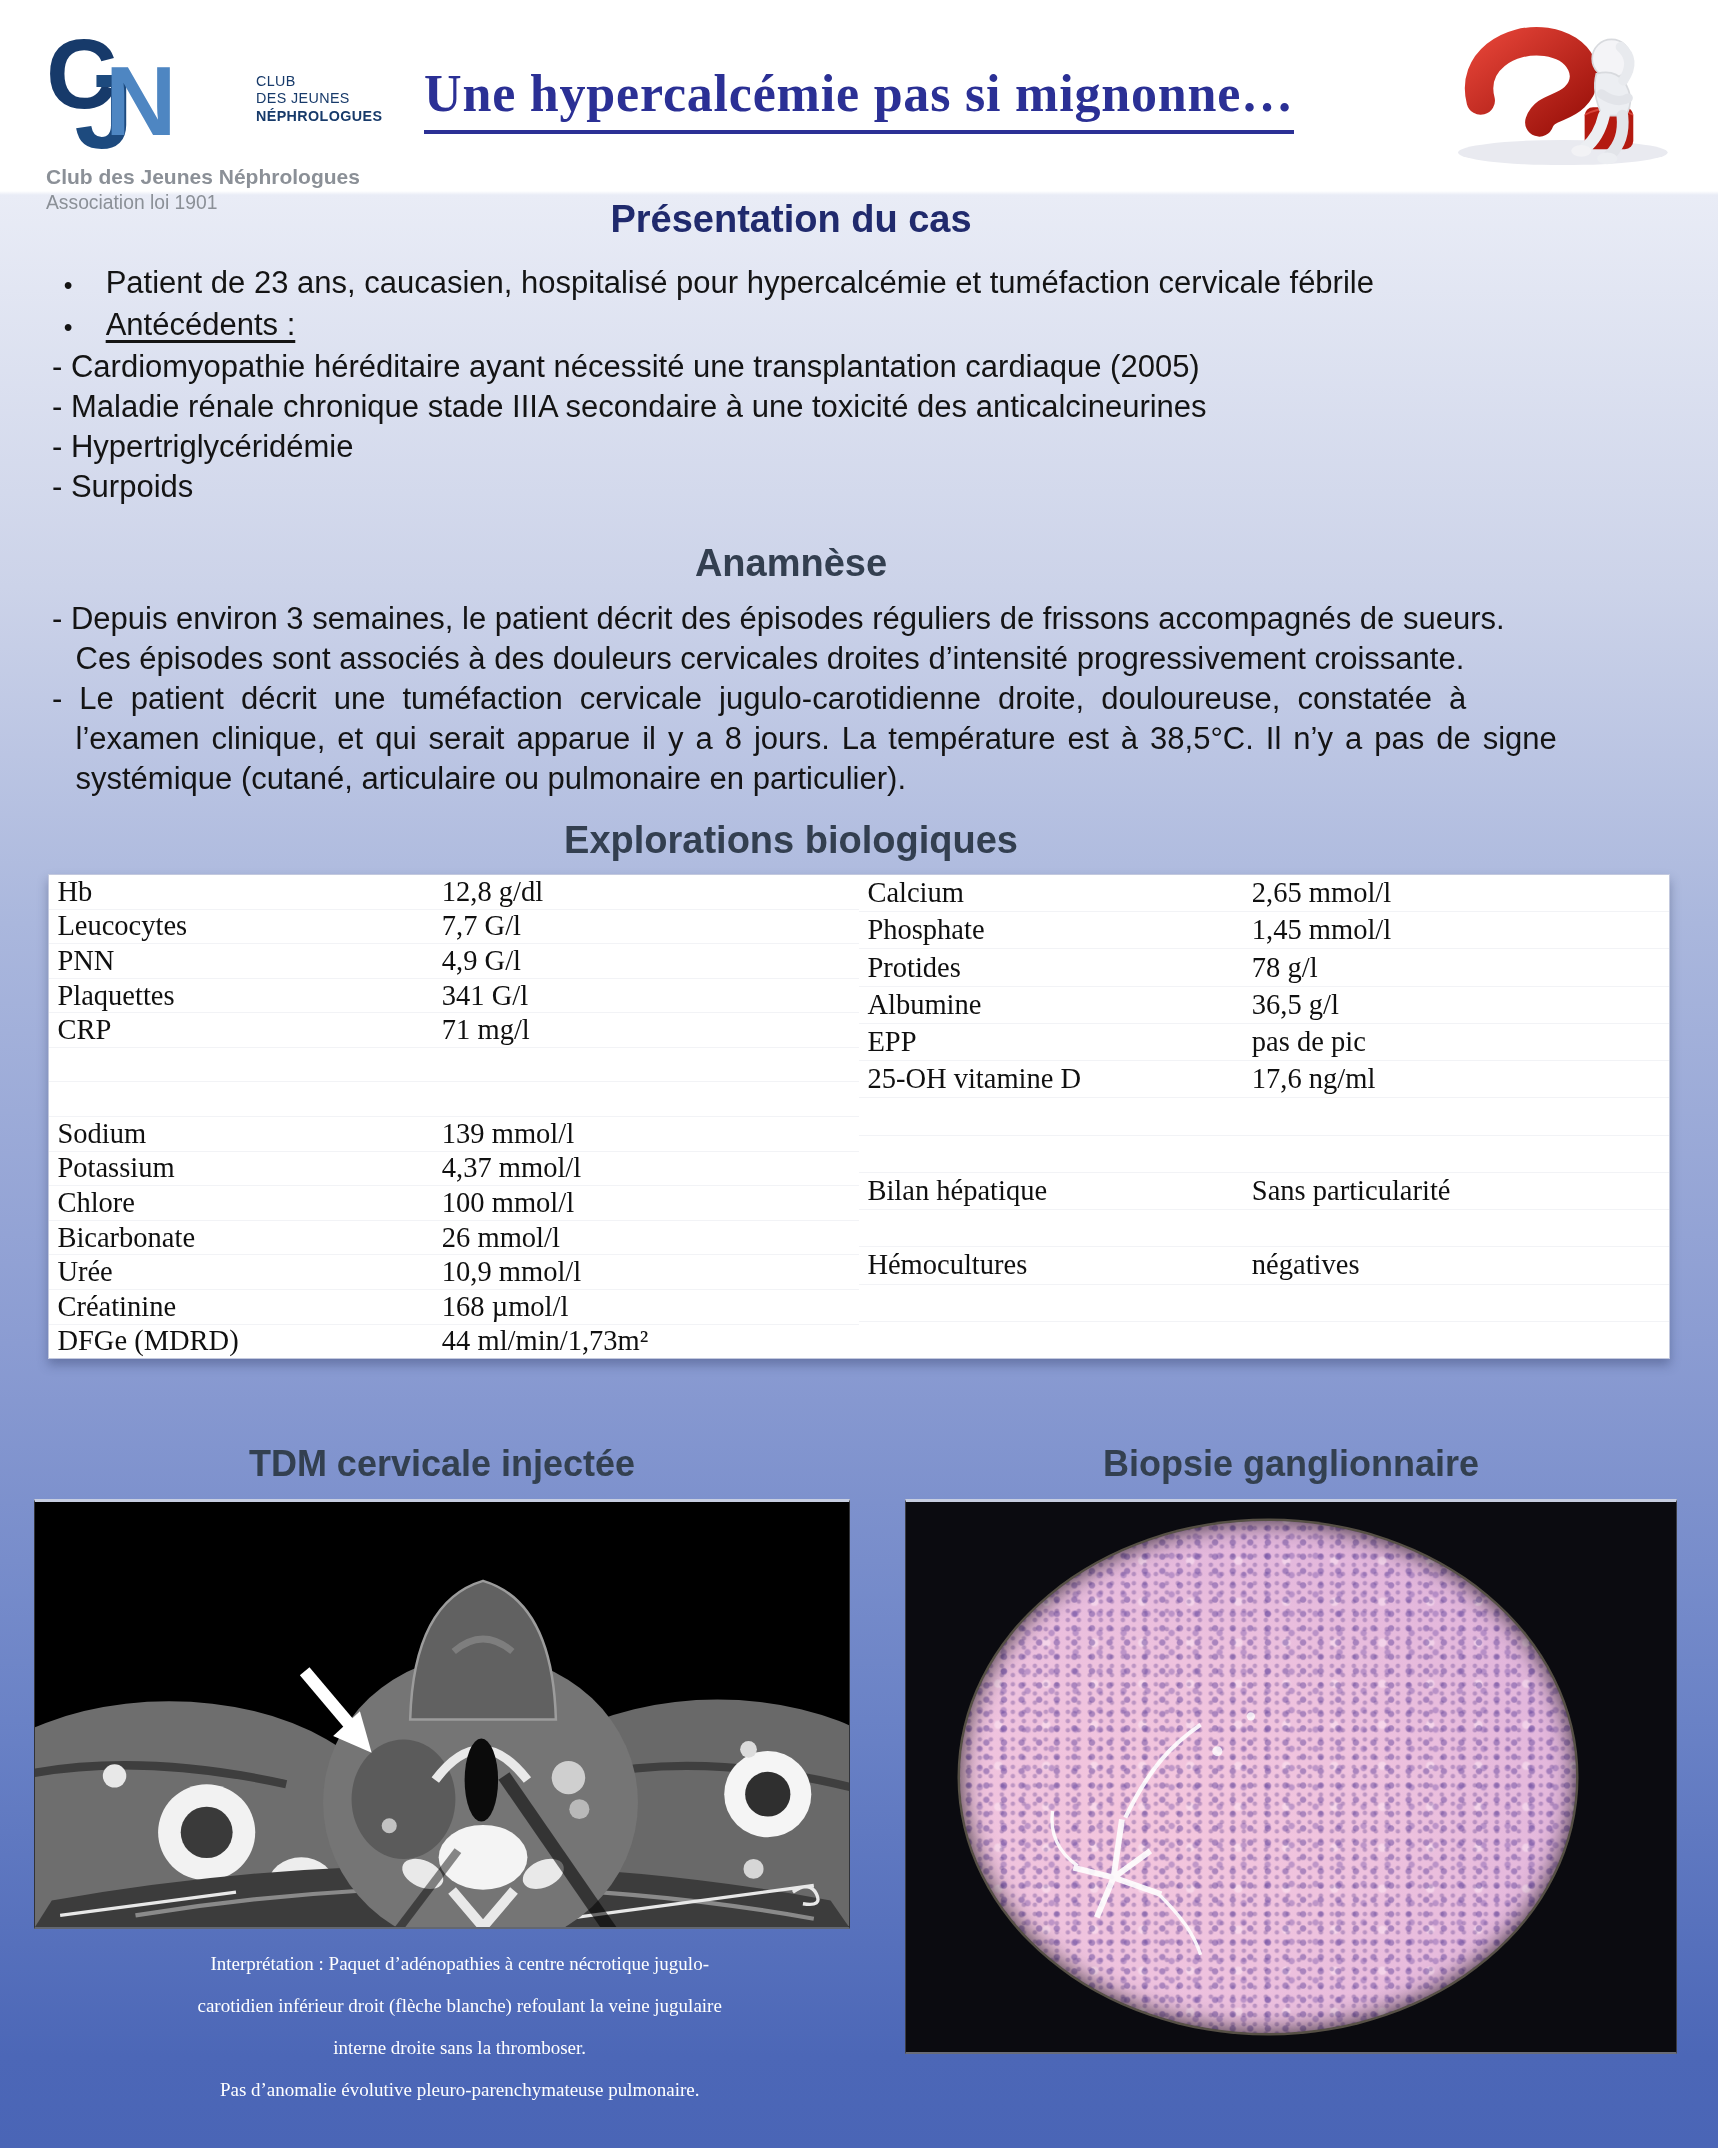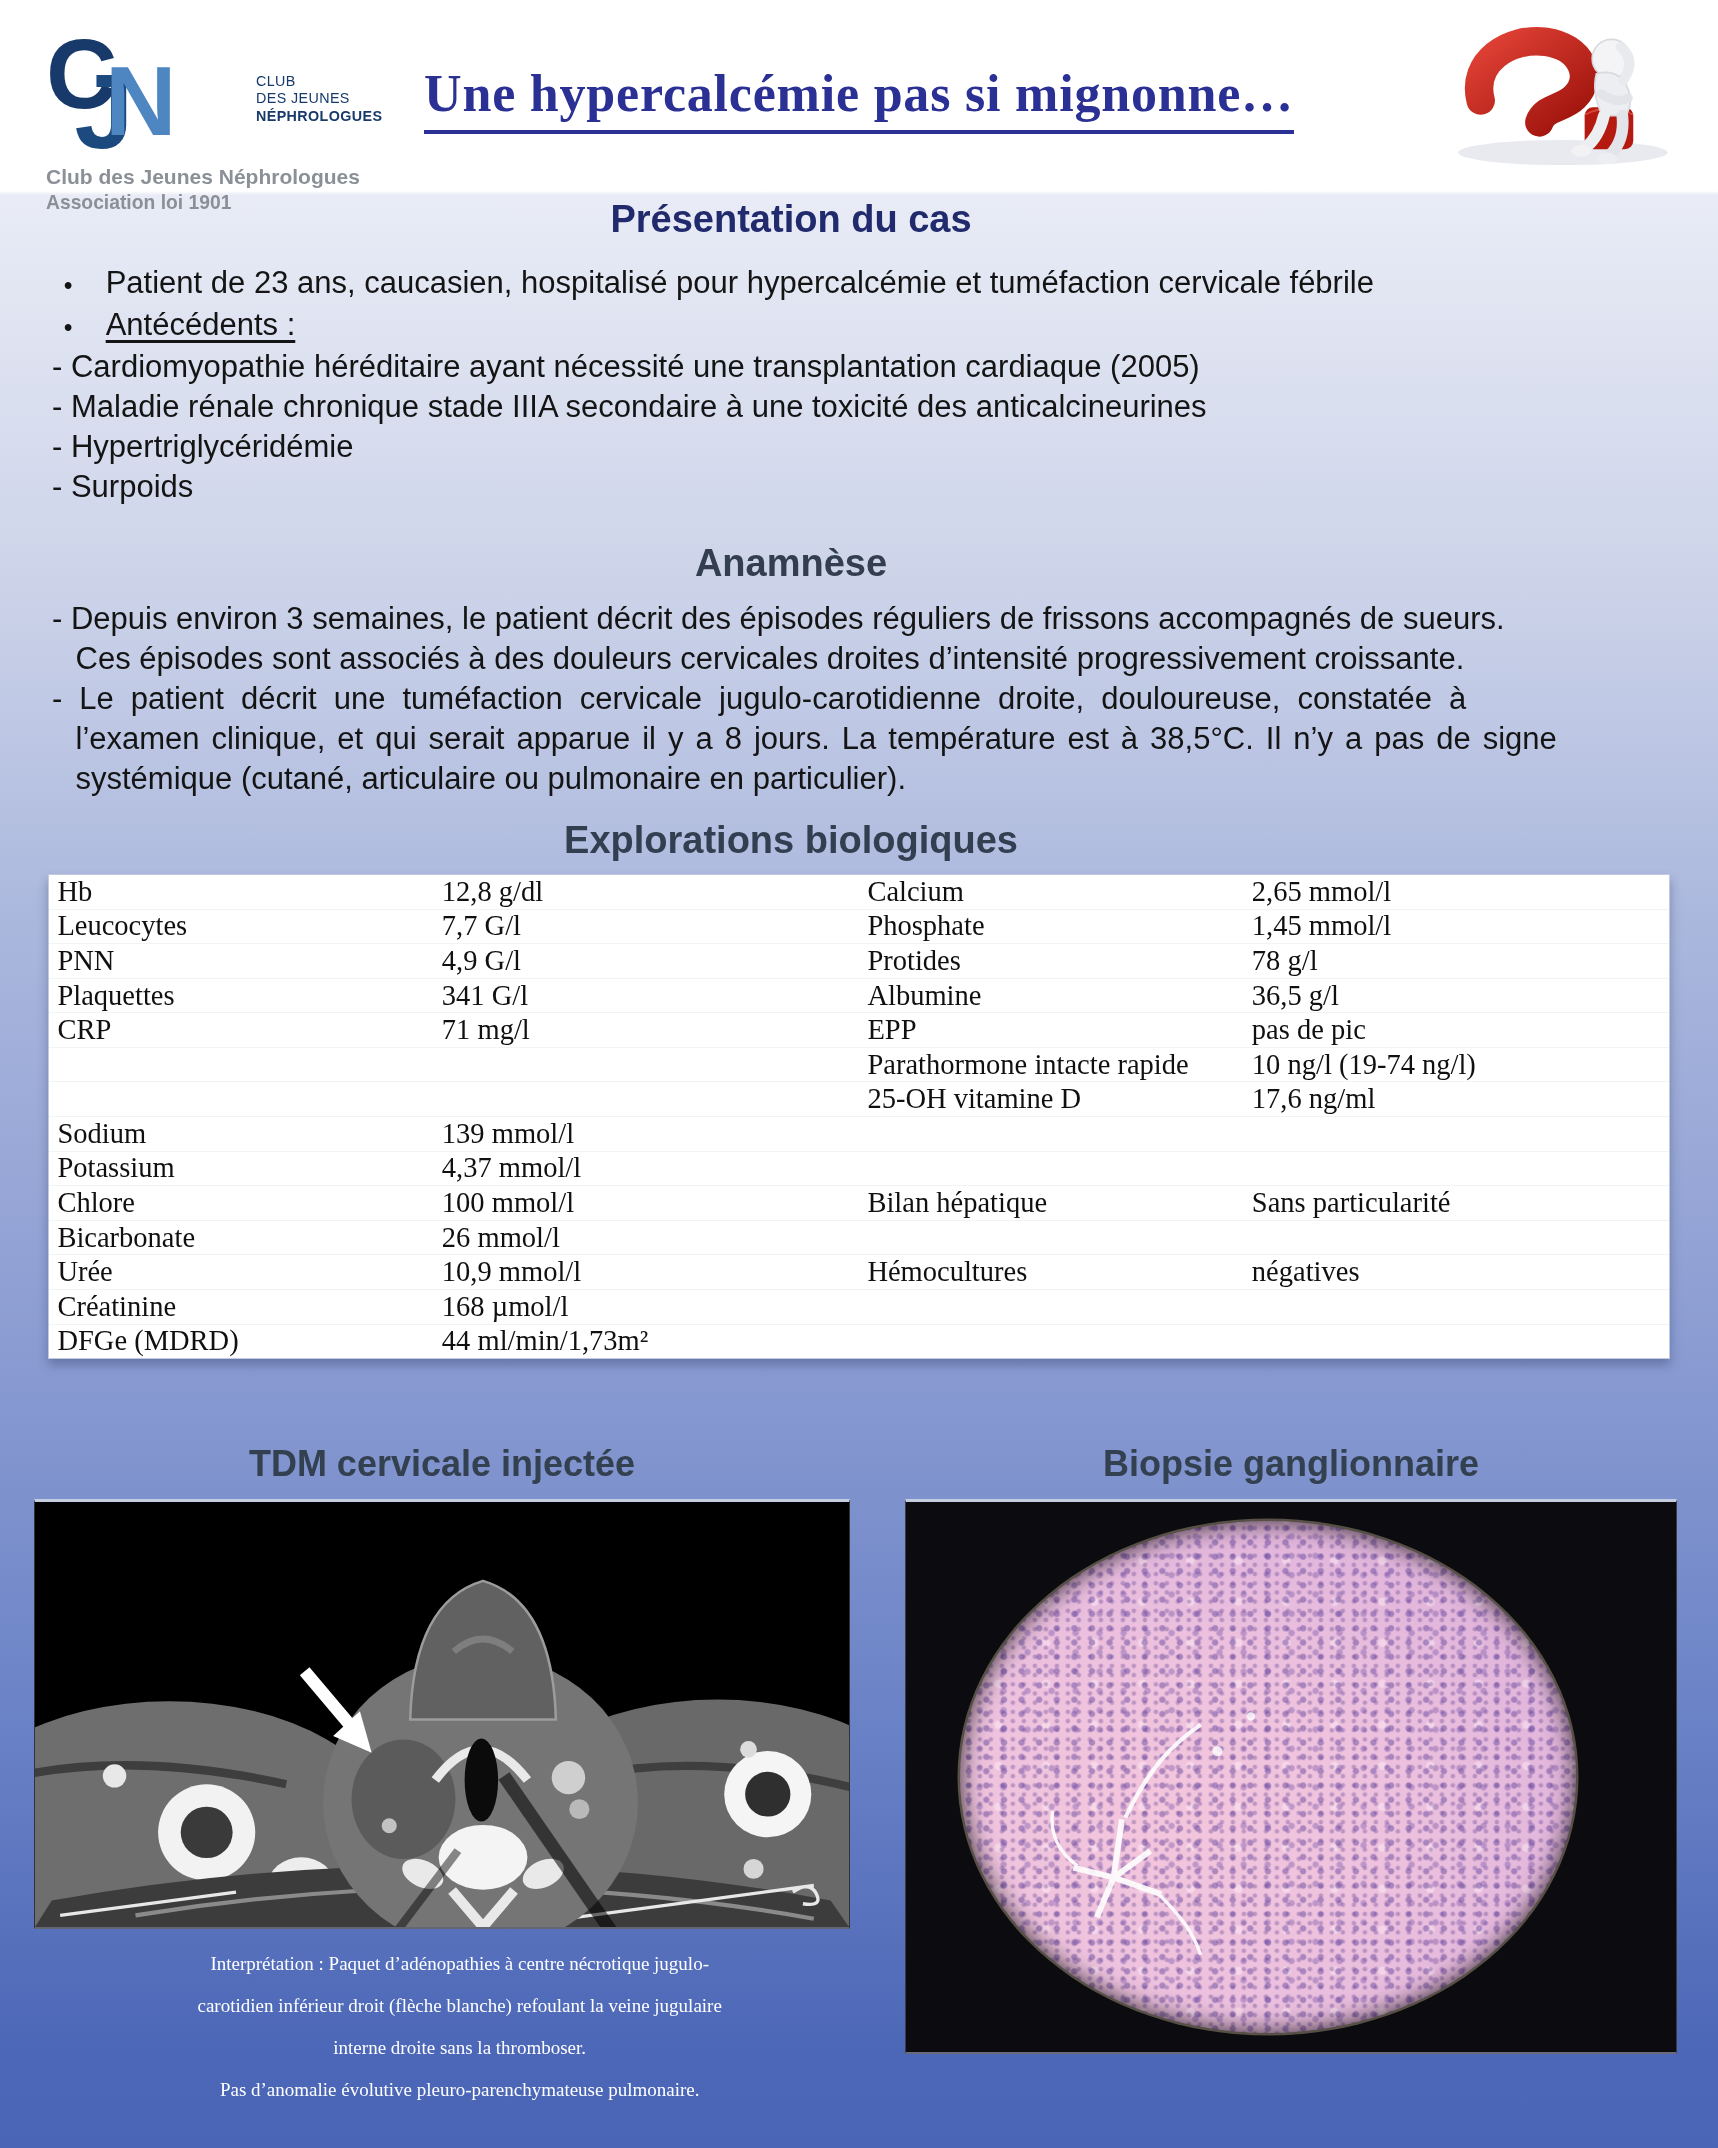--- a/index.html
+++ b/index.html
@@ -15,21 +15,21 @@
 
   
   .logo{left:46px;top:23.5px;width:470px;height:168px;}
   .logo .ltr{position:absolute;font-weight:bold;line-height:1;}
   .logo .c{left:0;top:0;font-size:99px;color:#173a6a;}
   .logo .j{left:28.5px;top:34px;font-size:106px;color:#1d4a7e;}
   .logo .n{left:59px;top:27px;font-size:99px;color:#4e86c2;}
   .brand{position:absolute;left:178px;top:49px;font-size:14.3px;line-height:17.6px;color:#173a6a;letter-spacing:0.4px;margin-left:32px;}
   .brand .b3{font-weight:bold;}
   .logo-cap1{position:absolute;left:0;top:141px;font-size:21px;font-weight:bold;color:#8b9097;}
-  .logo-cap2{position:absolute;left:0;top:168px;font-size:19.3px;font-weight:bold;color:#8b9097;}
+  .logo-cap2{position:absolute;left:0;top:168px;font-size:19.3px;font-weight:normal;color:#8b9097;}
 
   .title-wrap{left:0;top:64px;width:1718px;text-align:center;}
   .title-wrap .t{
     display:inline-block;font-family:"Liberation Serif",serif;font-weight:bold;
     font-size:52px;color:#2b3095;letter-spacing:0.8px;
     border-bottom:4.2px solid #2b3095;padding-bottom:6.7px;
   }
 
   .qmark{left:1437px;top:10px;width:245px;height:166px;}
 
@@ -238,24 +238,20 @@
         </div>
       <div class="trow">
           <div class="tcell lab">Albumine</div>
           <div class="tcell val">36,5 g/l</div>
         </div>
       <div class="trow">
           <div class="tcell lab">EPP</div>
           <div class="tcell val">pas de pic</div>
         </div>
       <div class="trow">
-          <div class="tcell lab">Parathormone intacte rapide</div>
-          <div class="tcell val">10 ng/l (19-74 ng/l)</div>
-        </div>
-      <div class="trow">
           <div class="tcell lab">25-OH vitamine D</div>
           <div class="tcell val">17,6 ng/ml</div>
         </div>
       <div class="trow">
           <div class="tcell lab"></div>
           <div class="tcell val"></div>
         </div>
       <div class="trow">
           <div class="tcell lab"></div>
           <div class="tcell val"></div>

